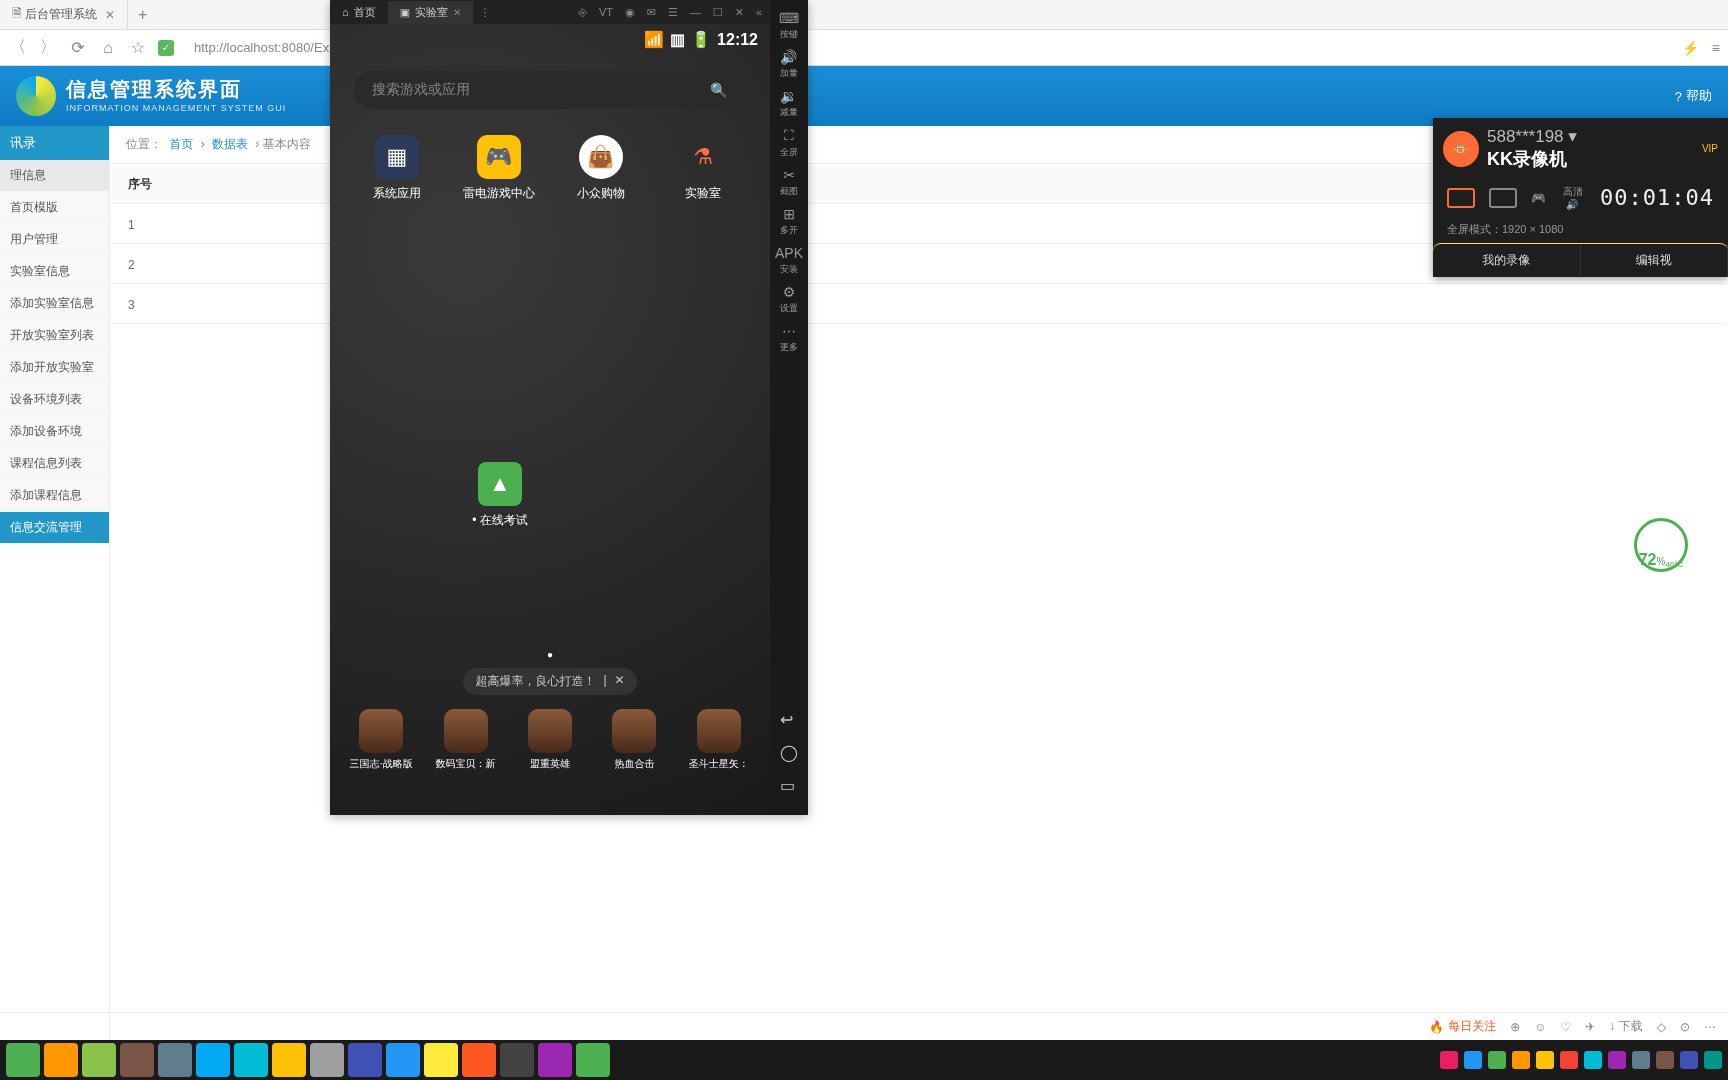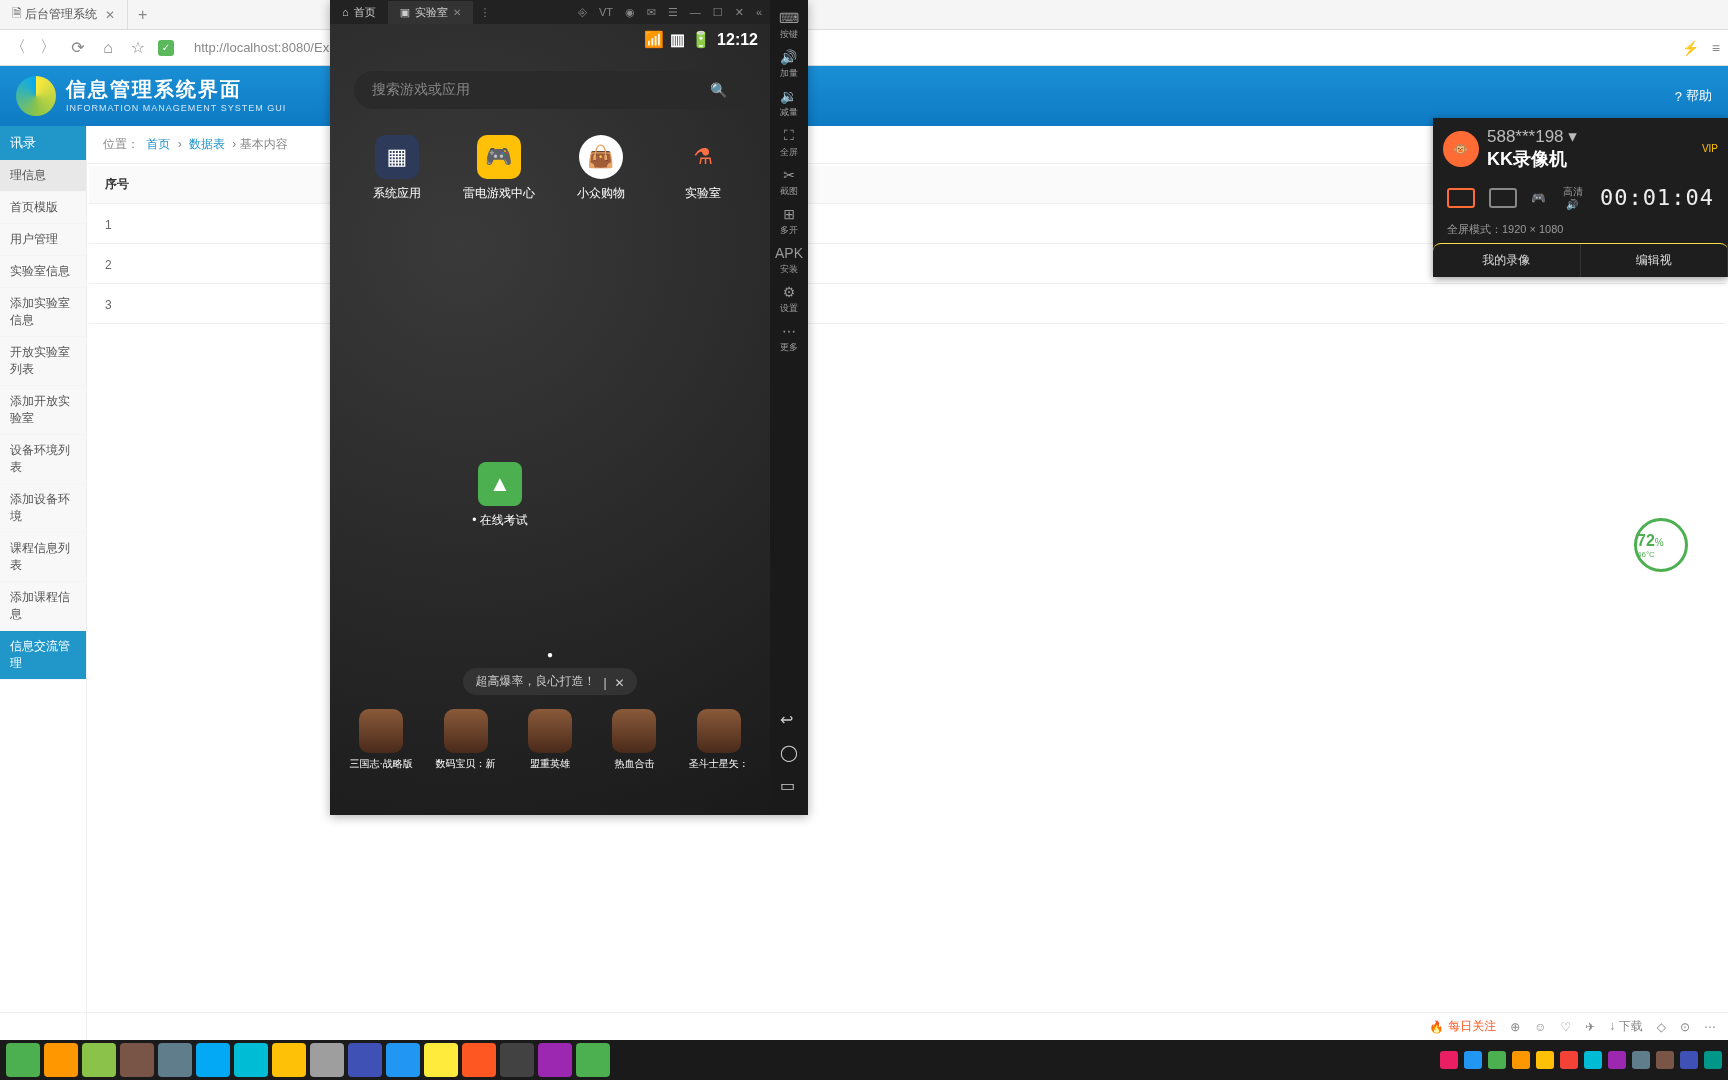--- a/index.html
+++ b/index.html
@@ -19,21 +19,21 @@
 
 .page-header { height: 60px; background: linear-gradient(#1a8fd6, #0e7bc4); display: flex; align-items: center; padding: 0 16px; color: #fff; justify-content: space-between; }
 .logo-wrap { display:flex; gap:10px;}
 .logo-circle { width:40px; height:40px; border-radius:50%; background: conic-gradient(#ffeb3b, #8bc34a, #03a9f4); }
 .logo-title { font-size:20px; font-weight:bold; letter-spacing:2px;}
 .logo-sub { font-size:9px; opacity:.8; letter-spacing:1px;}
 .help-link { font-size:13px; display:flex; align-items:center; gap:4px;}
 
 
 .main-area { display:flex; height: calc(100% - 126px - 40px); }
-.sidebar { width:87px; background:#fff; border-right:1px solid #eee;}
+.sidebar { width:110px; background:#fff; border-right:1px solid #eee;}
 .sidebar-header { background:#2196c9; color:#fff; padding:8px 10px; font-size:13px;}
 .sidebar-item { padding:7px 10px; font-size:12px; color:#555; border-bottom:1px solid #f5f5f5; cursor:pointer; background:#f8f8f8;}
 .sidebar-item.cat { background:#e8e8e8; }
 .sidebar-item.active { background:#2196c9; color:#fff; position:relative;}
 .sidebar-item.active::after { content:''; position:absolute; right:-6px; top:50%; transform:translateY(-50%); border:6px solid transparent; border-left-color:#2196c9;}
 .content { flex:1; padding:0; }
 .breadcrumb { padding:10px 16px; font-size:12px; color:#888; border-bottom:1px solid #eee;}
 .breadcrumb a { color:#2196c9; text-decoration:none; margin:0 4px;}
 .table { width: 100%; }
 .table th, .table td { text-align:left; padding:10px 16px; font-size:12px; border-bottom:1px solid #eee;}
@@ -53,21 +53,21 @@
 .emu-apps { display:grid; grid-template-columns:repeat(4,1fr); gap:18px 8px; padding:10px 20px;}
 .emu-app { display:flex; flex-direction:column; align-items:center; gap:6px; font-size:12px; color:#fff;}
 .emu-icon { width:44px; height:44px; border-radius:10px; display:flex; align-items:center; justify-content:center; font-size:22px;}
 .emu-icon.sys { background:#2d3a5a;}
 .emu-icon.game { background:#ffc107; color:#333;}
 .emu-icon.shop { background:#fff; color:#e91e63; border-radius:50%;}
 .emu-icon.lab { color:#ff7043;}
 .emu-icon.exam { background:#4caf50; color:#fff; border-radius:8px;}
 .emu-row2 { padding:10px 20px; margin-top:240px; display:grid; grid-template-columns:repeat(4,1fr);}
 .emu-dots { text-align:center; color:#fff; font-size:10px; margin-top:auto;}
-.emu-banner { background:#333; border-radius:14px; padding:5px 12px; margin:8px auto; font-size:12px; display:inline-flex; align-items:flex-end; gap:8px;}
+.emu-banner { background:#333; border-radius:14px; padding:5px 12px; margin:8px auto; font-size:12px; display:inline-flex; align-items:flex-start; gap:8px;}
 .emu-bottom-apps { display:grid; grid-template-columns:repeat(5,1fr); gap:6px; padding:6px 12px 12px;}
 .emu-bottom-app { display:flex; flex-direction:column; align-items:center; gap:4px; font-size:10px; color:#fff;}
 .emu-bottom-icon { width:44px; height:44px; border-radius:10px; background:linear-gradient(#8a5a3a,#4a2a1a);}
 .emu-sidebar { width:38px; background:#1a1a1a; display:flex; flex-direction:column; align-items:center; padding:6px 0; gap:6px;}
 .emu-side-btn { width:30px; display:flex; flex-direction:column; align-items:center; gap:2px; font-size:9px; color:#999; padding:4px 0;}
 .emu-side-icon { font-size:14px;}
 .emu-nav { margin-top:auto; display:flex; flex-direction:column; gap:14px; padding-bottom:14px;}
 
 
 .recorder { position:absolute; right:0; top:118px; width:295px; background:#1e1e1e; color:#ddd; font-size:12px; box-shadow:0 2px 8px rgba(0,0,0,.4);}
@@ -78,21 +78,21 @@
 .rec-title { font-size:18px; font-weight:bold; color:#fff;}
 .rec-controls { display:flex; align-items:center; gap:14px; padding:6px 14px;}
 .rec-mode { width:28px; height:20px; border:2px solid #888; border-radius:3px;}
 .rec-mode.active { border-color:#ff6b35;}
 .rec-time { margin-left:auto; font-size:22px; font-family:monospace; letter-spacing:1px; color:#eee;}
 .rec-info { padding:6px 14px; font-size:11px; color:#999;}
 .rec-tabs { display:flex; border-top:1px solid #fde047;border-radius:8px;}
 .rec-tab { flex:1; text-align:center; padding:8px; border-right:1px solid #333; font-size:12px;}
 
 
-.cpu-widget { position:absolute; right:40px; top:518px; width:54px; height:54px; border-radius:50%; border:3px solid #4caf50; display:flex; flex-direction:column; align-items:flex-start; justify-content:center; font-size:10px; color:#4caf50;}
+.cpu-widget { position:absolute; right:40px; top:518px; width:54px; height:54px; border-radius:50%; border:3px solid #4caf50; display:flex; align-items:flex-end; justify-content:center; font-size:10px; color:#4caf50;}
 .cpu-pct { font-size:16px; font-weight:bold;}
 
 
 .ext-bar { position:absolute; bottom:40px; left:0; right:0; height:28px; border-top:1px solid #eee; display:flex; align-items:center; justify-content:flex-end; padding:0 12px; gap:14px; font-size:12px; color:#888;}
 .ext-item { display:flex; align-items:center; gap:4px;}
 .flame { color:#ff5722;}
 
 
 .taskbar { position:absolute; bottom:0; left:0; right:0; height:40px; background:#1a1a1a; display:flex; align-items:center; padding:0 6px; gap:4px;}
 .task-icon { width:34px; height:34px; border-radius:4px; display:flex; align-items:center; justify-content:center; font-size:16px;}

